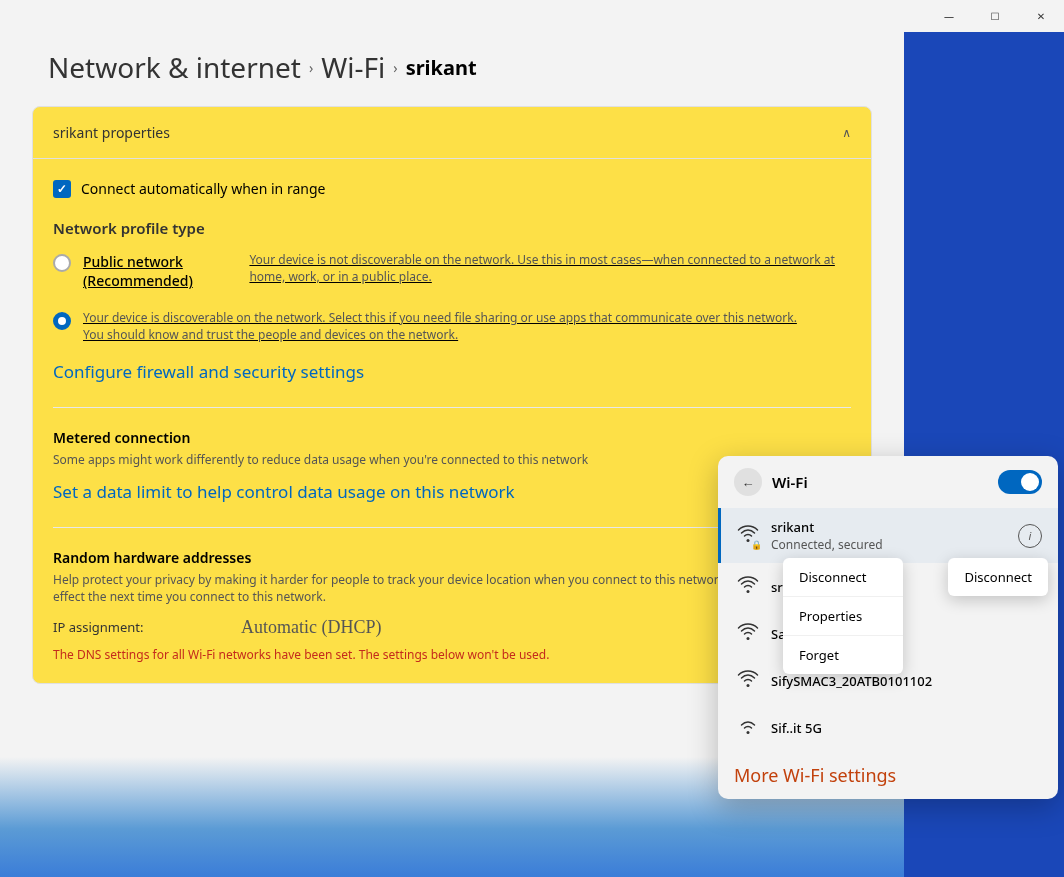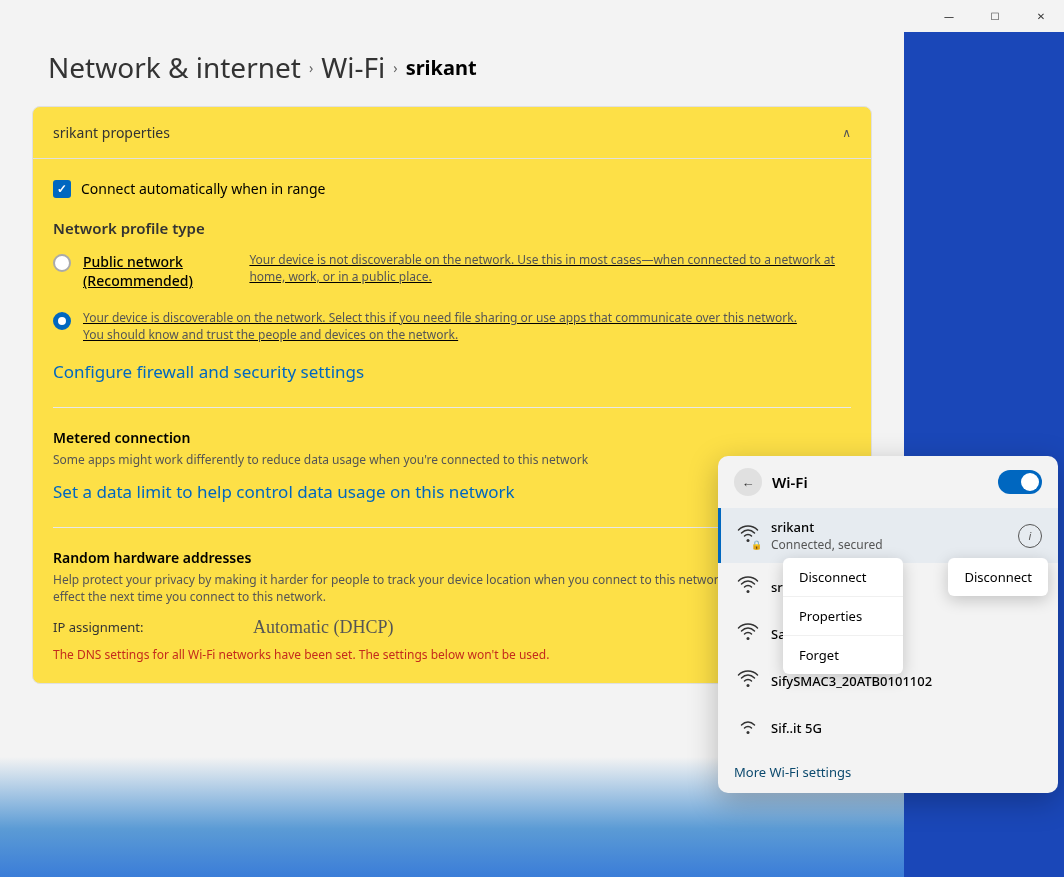--- a/index.html
+++ b/index.html
@@ -189,21 +189,21 @@
       margin-bottom: 4px;
     }
     .info-section-desc {
       font-size: 12px;
       color: #555;
       margin-bottom: 12px;
     }
     .key-value-row {
       display: flex;
       align-items: center;
-      gap: 40px;
+      gap: 28px;
       margin-bottom: 8px;
     }
     .kv-key {
       font-size: 13px;
       color: #333;
       width: 160px;
     }
     .kv-val {
       font-size: 18px;
       color: #555;
@@ -367,22 +367,22 @@
       box-shadow: 0 4px 16px rgba(0,0,0,0.2);
       padding: 10px 16px;
       font-size: 13px;
       cursor: pointer;
       z-index: 200;
     }
 
     
     .wifi-more-settings {
       padding: 12px 16px;
-      font-size: 13px;
-      color: #0c4a6e;
+      font-size: 18px;
+      color: #c2410c;
       cursor: pointer;
     }
   </style>
 </head>
 <body>
 
 <div class="right-sidebar"></div>
 
 <div class="title-bar">
   <div class="title-bar-btn">—</div>

